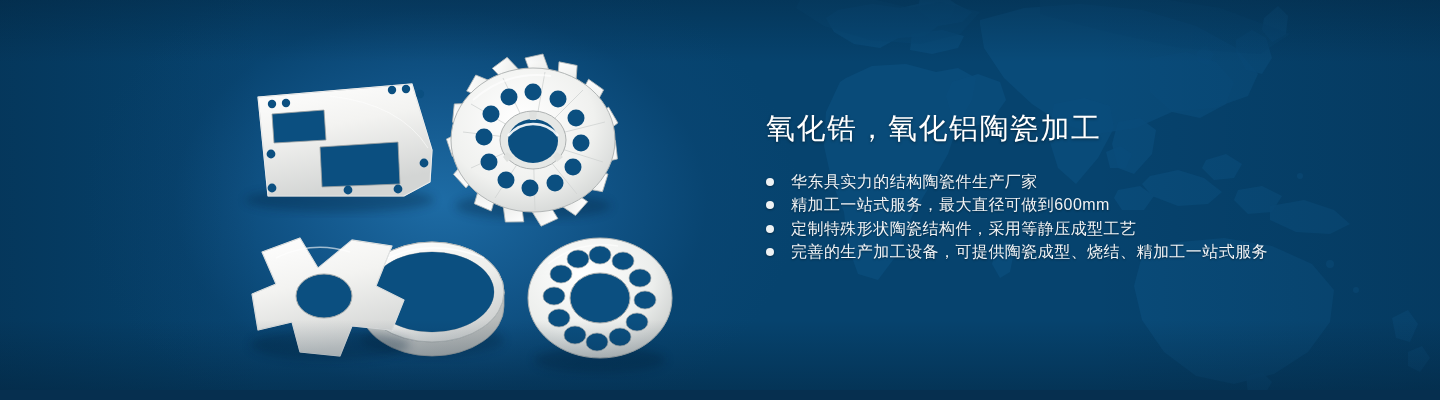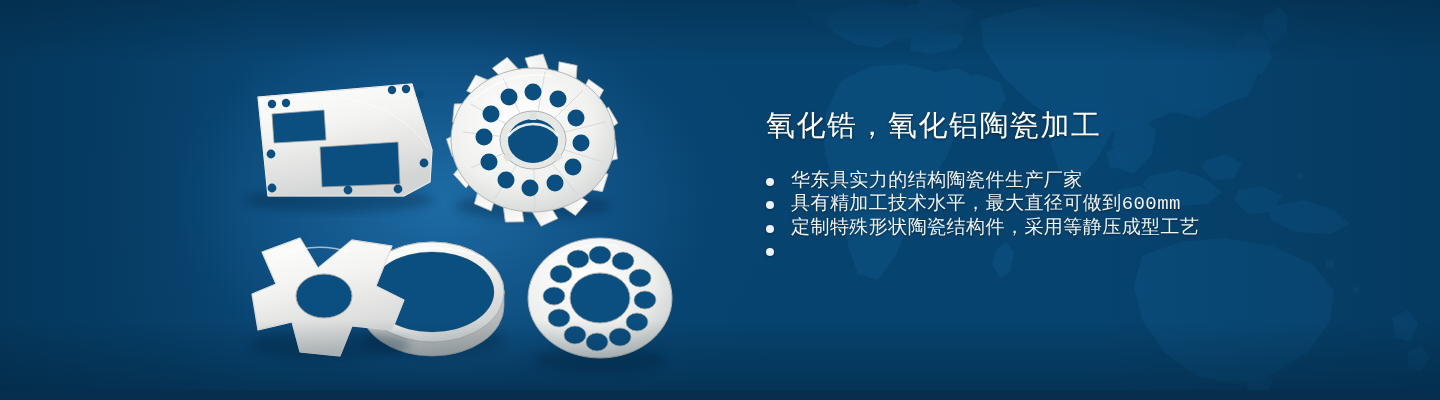--- a/index.html
+++ b/index.html
@@ -10,21 +10,20 @@
   body {
     font-family: "Liberation Sans", "DejaVu Sans", sans-serif;
   }
 
   .banner {
     position: relative;
     width: 1440px;
     height: 390px;
     overflow: hidden;
     background: #15803d;
-    font-family: Liberation Mono, monospace;
   }
 
   
   .bg-base {
     position: absolute;
     inset: 0;
     background: #06436e;
   }
   .bg-map {
     position: absolute;
@@ -83,21 +82,21 @@
   }
   .bullets {
     list-style: none;
     margin: 22px 0 0 0;
     padding: 0;
   }
   .bullet {
     position: relative;
     padding-left: 25px;
     color: #f2f4f6;
-    font-size: 19px;
+    font-size: 16px;
     line-height: 23.3px;
     letter-spacing: 0.45px;
     text-shadow: 0 1px 2px rgba(0,0,0,0.40);
     white-space: nowrap;
   }
   .bullet-dot {
     position: absolute;
     left: 0;
     top: 8px;
     width: 8px;
@@ -373,25 +372,26 @@
   <div class="copy">
     <div class="headline">氧化锆，氧化铝陶瓷加工</div>
 
     <ul class="bullets">
       <li class="bullet">
         <span class="bullet-dot"></span>
         <span>华东具实力的结构陶瓷件生产厂家</span>
       </li>
       <li class="bullet">
         <span class="bullet-dot"></span>
-        <span>具有精加工技术水平，最大直径可做到600mm</span>
+        <span>精加工一站式服务，最大直径可做到600mm</span>
       </li>
       <li class="bullet">
         <span class="bullet-dot"></span>
         <span>定制特殊形状陶瓷结构件，采用等静压成型工艺</span>
       </li>
       <li class="bullet">
         <span class="bullet-dot"></span>
+        <span>完善的生产加工设备，可提供陶瓷成型、烧结、精加工一站式服务</span>
       </li>
     </ul>
   </div>
 
 </div>
 
 </body></html>

